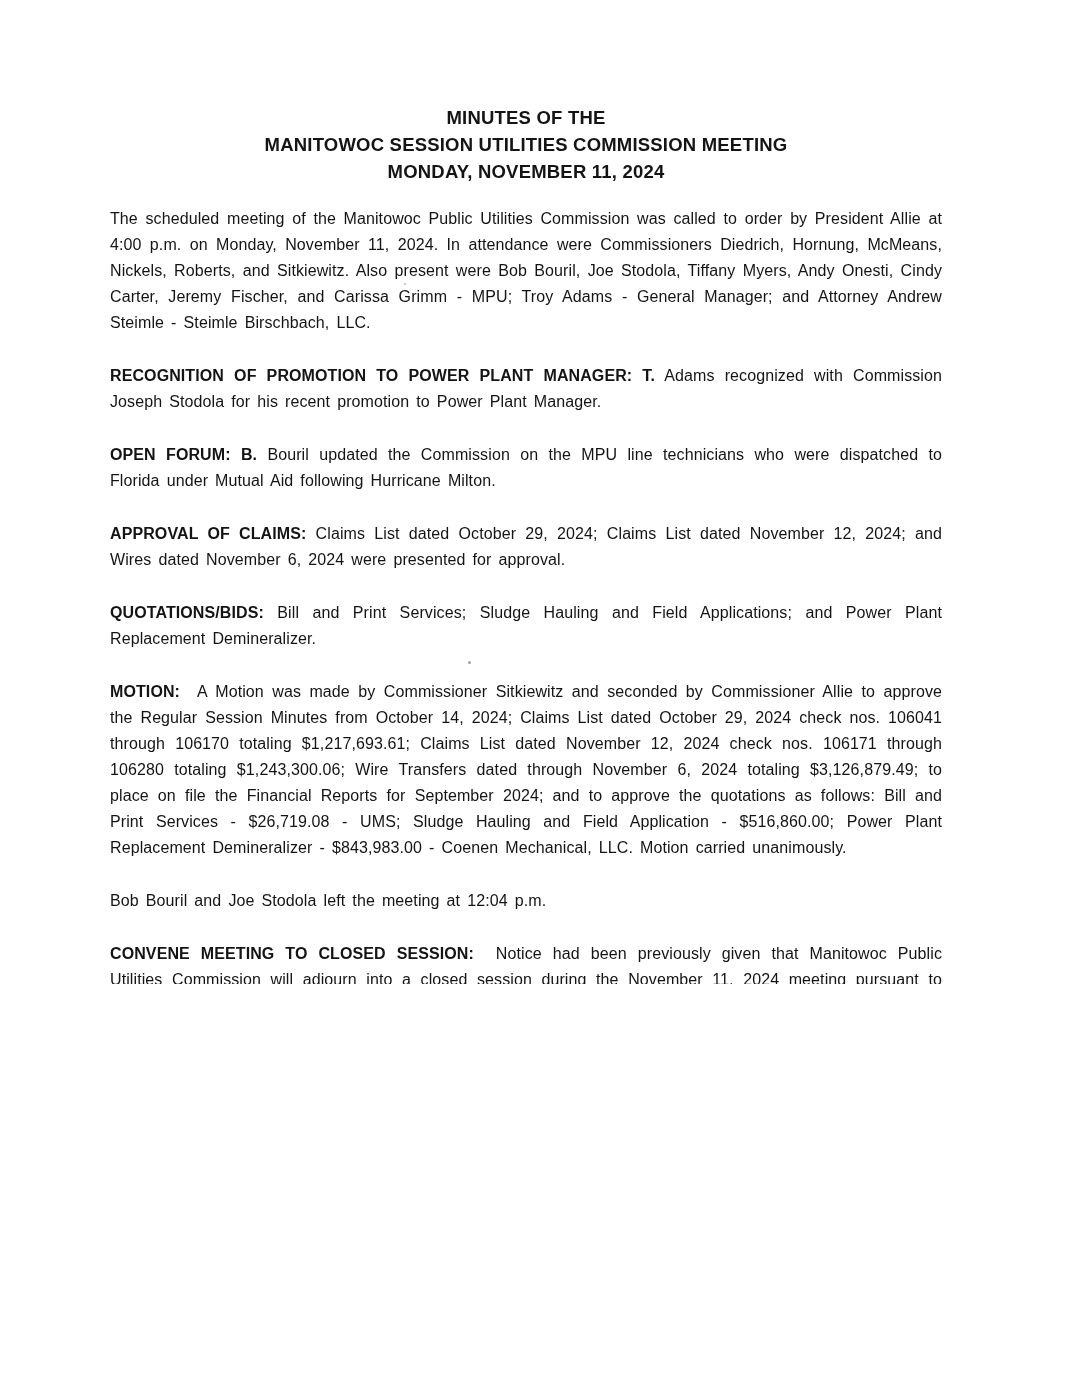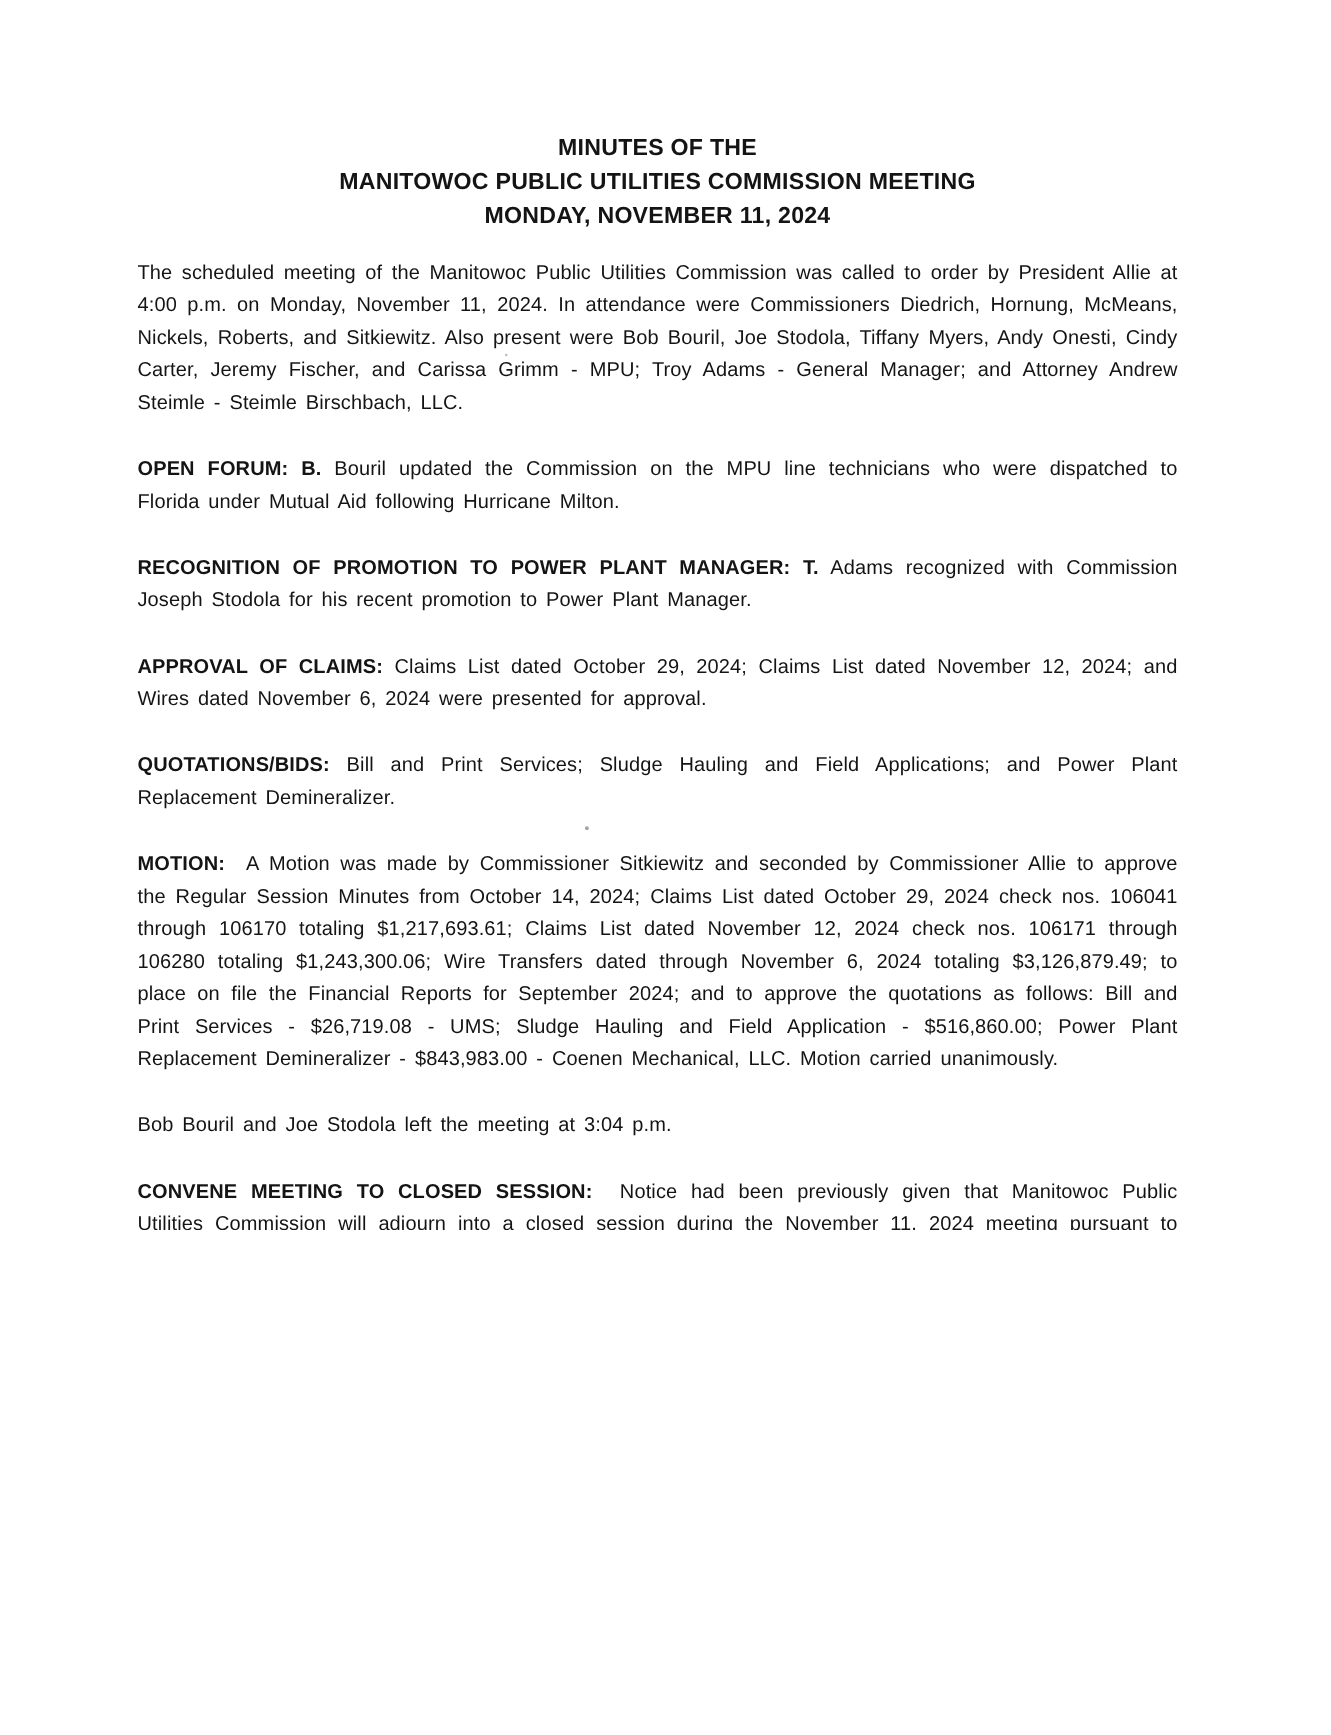--- a/index.html
+++ b/index.html
@@ -55,39 +55,39 @@
   .artifact.dot5 { left: 404px; top: 283px; width: 2px; height: 2px; opacity: 0.4; }
 </style>
 </head>
 <body>
 
 <div class="page">
   <div class="content">
 
     <div class="doc-title">
       <div>MINUTES OF THE</div>
-      <div>MANITOWOC PUBLIC UTILITIES COMMISSION MEETING</div>
+      <div>MANITOWOC SESSION UTILITIES COMMISSION MEETING</div>
       <div>MONDAY, NOVEMBER 11, 2024</div>
     </div>
 
     <p class="para"><span>The scheduled meeting of the Manitowoc Public Utilities Commission was called to order by President Allie at 4:00 p.m. on Monday, November 11, 2024. In attendance were Commissioners Diedrich, Hornung, McMeans, Nickels, Roberts, and Sitkiewitz. Also present were Bob Bouril, Joe Stodola, Tiffany Myers, Andy Onesti, Cindy Carter, Jeremy Fischer, and Carissa Grimm - MPU; Troy Adams - General Manager; and Attorney Andrew Steimle - Steimle Birschbach, LLC.</span></p>
 
+    <p class="para"><span class="lead">RECOGNITION OF PROMOTION TO POWER PLANT MANAGER: T.</span> <span>Adams recognized with Commission Joseph Stodola for his recent promotion to Power Plant Manager.</span></p>
+
     <p class="para"><span class="lead">OPEN FORUM: B.</span> <span>Bouril updated the Commission on the MPU line technicians who were dispatched to Florida under Mutual Aid following Hurricane Milton.</span></p>
-
-    <p class="para"><span class="lead">RECOGNITION OF PROMOTION TO POWER PLANT MANAGER: T.</span> <span>Adams recognized with Commission Joseph Stodola for his recent promotion to Power Plant Manager.</span></p>
 
 
 
     <p class="para"><span class="lead">APPROVAL OF CLAIMS:</span> <span>Claims List dated October 29, 2024; Claims List dated November 12, 2024; and Wires dated November 6, 2024 were presented for approval.</span></p>
 
     <p class="para"><span class="lead">QUOTATIONS/BIDS:</span> <span>Bill and Print Services; Sludge Hauling and Field Applications; and Power Plant Replacement Demineralizer.</span></p>
 
     <p class="para"><span class="lead">MOTION:</span> <span>&nbsp;A Motion was made by Commissioner Sitkiewitz and seconded by Commissioner Allie to approve the Regular Session Minutes from October 14, 2024; Claims List dated October 29, 2024 check nos. 106041 through 106170 totaling $1,217,693.61; Claims List dated November 12, 2024 check nos. 106171 through 106280 totaling $1,243,300.06; Wire Transfers dated through November 6, 2024 totaling $3,126,879.49; to place on file the Financial Reports for September 2024; and to approve the quotations as follows: Bill and Print Services - $26,719.08 - UMS; Sludge Hauling and Field Application - $516,860.00; Power Plant Replacement Demineralizer - $843,983.00 - Coenen Mechanical, LLC. Motion carried unanimously.</span></p>
 
-    <p class="para"><span>Bob Bouril and Joe Stodola left the meeting at 3:04 p.m.</span></p>
+    <p class="para"><span>Bob Bouril and Joe Stodola left the meeting at 12:04 p.m.</span></p>
 
     <p class="para"><span class="lead">CONVENE MEETING TO CLOSED SESSION:</span> <span>&nbsp;Notice had been previously given that Manitowoc Public Utilities Commission will adjourn into a closed session during the November 11, 2024 meeting pursuant to Section 19.85(1)(e) to discuss the approval of the minutes of the September 23, 2024 Closed Session Meeting, and Manitowoc Refuel Renewable Project.</span></p>
 
   </div>
 
   <span class="artifact dot1"></span>
   <span class="artifact dot2"></span>
   <span class="artifact dot3"></span>
   <span class="artifact dot4"></span>
   <span class="artifact dot5"></span>

